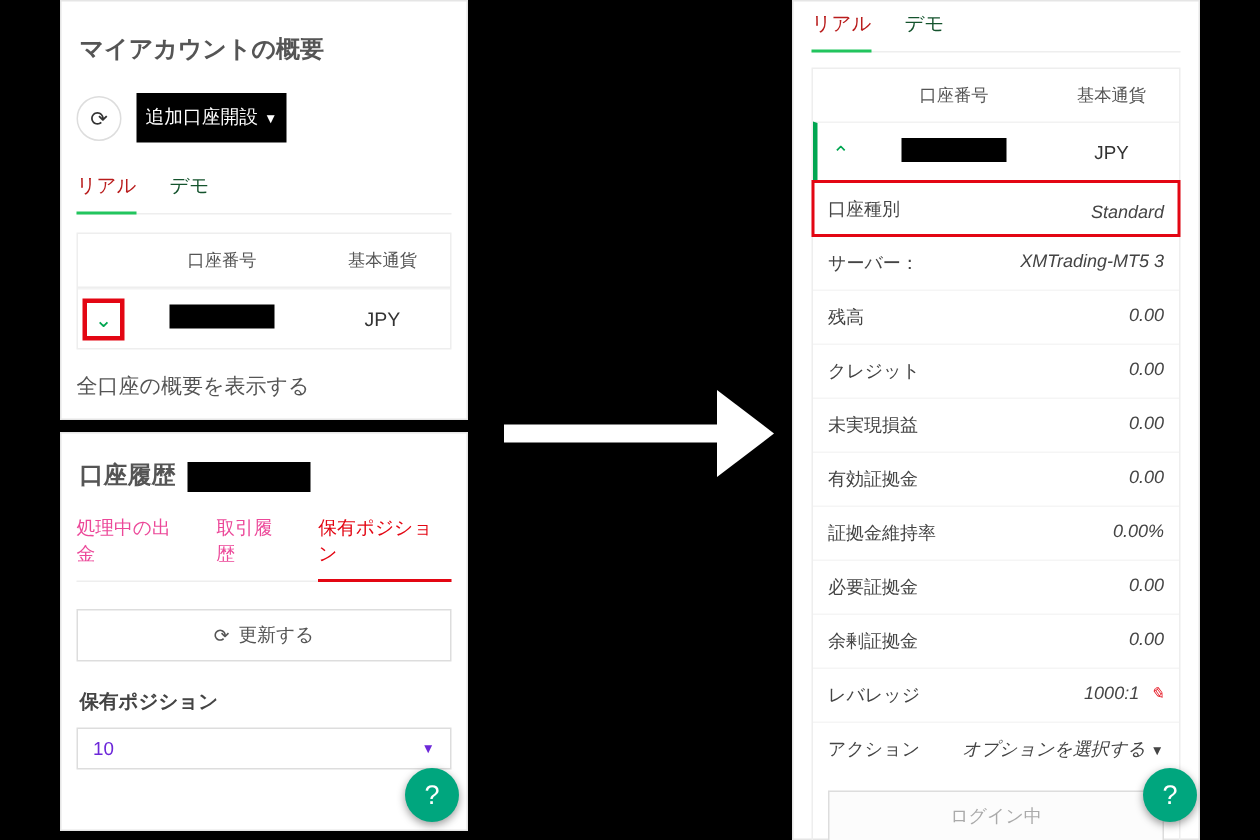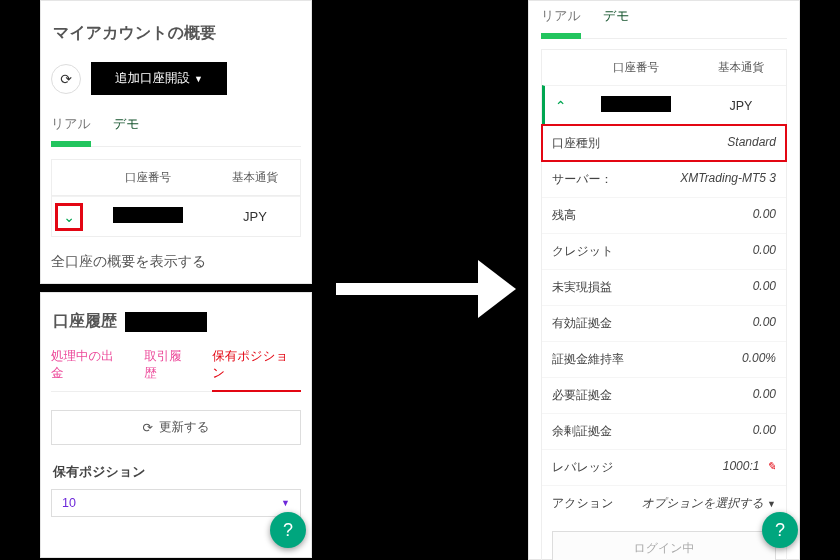--- a/index.html
+++ b/index.html
@@ -43,42 +43,42 @@
     width: 30px; height: 30px;
     border-radius: 50%;
     border: 1px solid #ddd;
     background: #fff;
     display: flex; align-items: center; justify-content: center;
     font-size: 14px;
   }
   .btn-black {
     background: #000;
     color: #fff;
-    padding: 8px 24px;
+    padding: 8px 6px;
     font-size: 12.5px;
     border: none;
     display: inline-flex;
     align-items: center;
     gap: 4px;
   }
   .caret-down { font-size: 9px; }
   .tabs {
     display: flex;
     gap: 22px;
     border-bottom: 1px solid #eee;
     font-size: 13px;
   }
   .tab {
     padding: 6px 0 8px 0;
     color: #14532d;
     cursor: pointer;
   }
   .tab.active {
-    color: #737373;
-    border-bottom: 6px solid #22c55e;
+    color: #b91c1c;
+    border-bottom: 2px solid #22c55e;
     margin-bottom: -1px;
   }
   .table-wrap {
     border: 1px solid #eee;
     margin-top: 12px;
   }
   .table-head, .table-row {
     display: flex;
     align-items: center;
   }
@@ -221,20 +221,21 @@
     display:flex; justify-content:space-between;
     padding: 9px 10px;
     font-size: 12px;
     color:#444;
     border-top: 1px solid #f5f5f5;
   }
   .detail-row .val { color:#444;font-style:italic; }
   .row-accent-red {
     outline: 2px solid #e30613;
     outline-offset: -1px;
+    align-items: flex-end;
   }
   .red-text { color:#e30613; }
   .pencil { color:#e30613; font-size:11px; margin-left:4px; }
   .login-btn {
     margin: 10px;
     width: calc(100% - 20px);
     padding: 8px;
     text-align:center;
     border:1px solid #ddd;
     color:#aaa;

